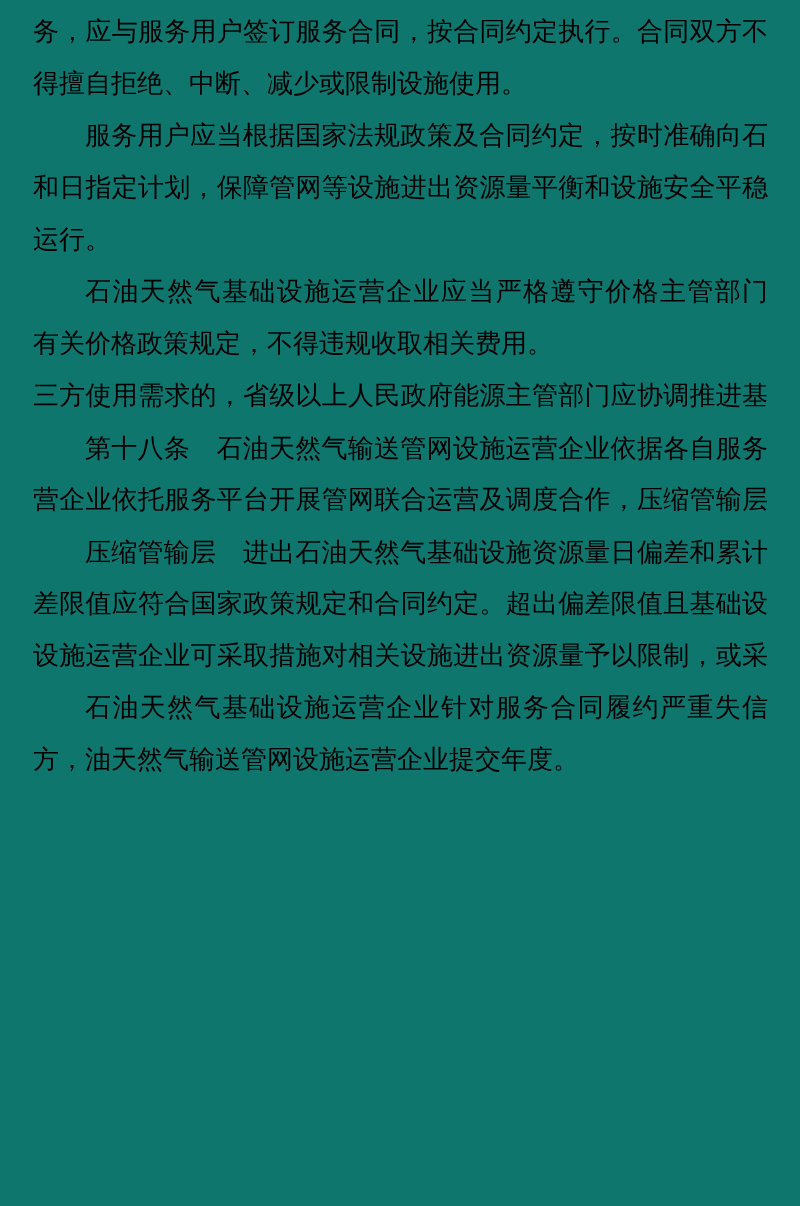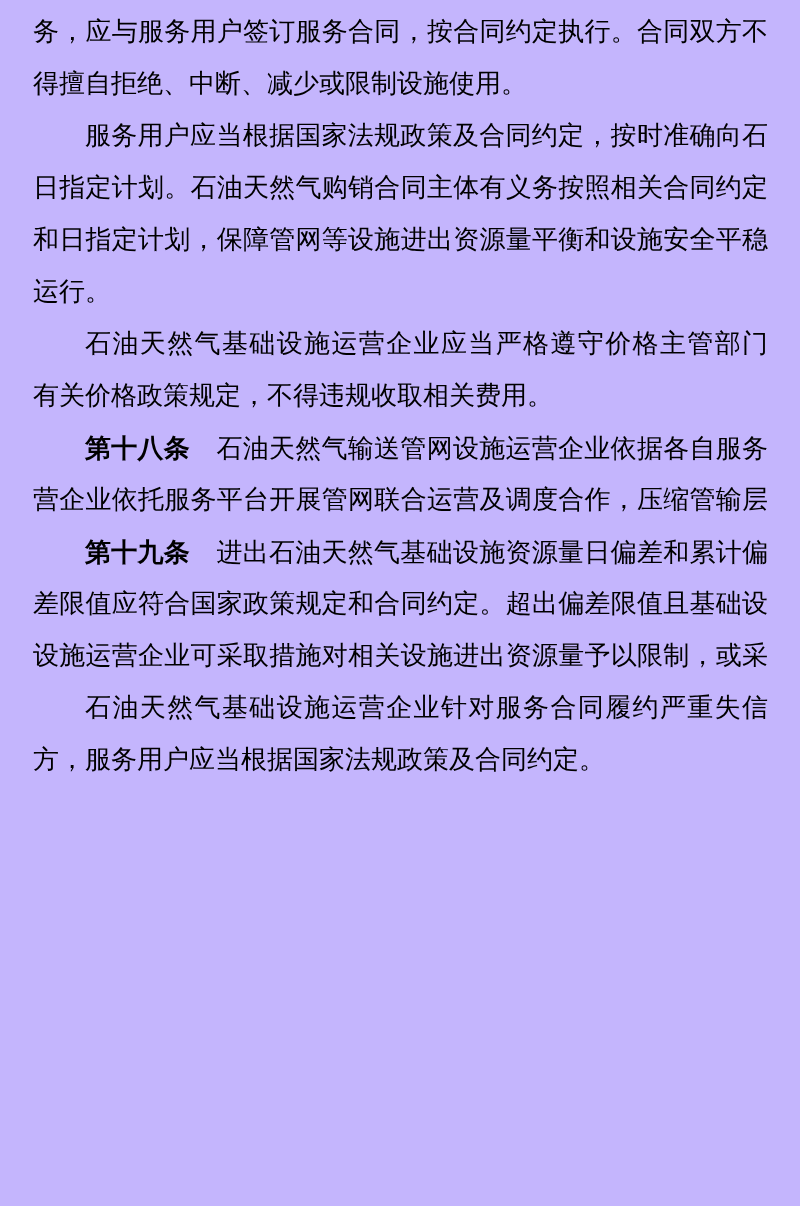--- a/index.html
+++ b/index.html
@@ -10,21 +10,21 @@
   body {
     width: 800px;
     height: 1206px;
     overflow: hidden;
   }
   .doc-page {
     box-sizing: border-box;
     width: 800px;
     height: 1206px;
     padding: 6px 32px 0 33px;
-    background: #c4b5fd;
+    background: #0f766e;
   }
   .doc-body {
     font-family: "Liberation Serif", "DejaVu Serif", serif;
     font-size: 26px;
     color: #000000;
     font-weight: 400;
   }
   .para {
     margin: 0;
     padding: 0;
@@ -38,52 +38,52 @@
     text-align-last: left;
     white-space: normal;
   }
   .line.j {
     text-align-last: justify;
   }
   .line.indent {
     text-indent: 2em;
   }
   .clause-num {
-    font-weight: 700;
+    font-weight: 400;
     font-family: "Liberation Sans", "DejaVu Sans", sans-serif;
   }
 </style>
 </head>
 <body>
 
 <div class="doc-page">
   <div class="doc-body">
       <div class="para">
         <div class="line j">务，应与服务用户签订服务合同，按合同约定执行。合同双方不</div>
         <div class="line">得擅自拒绝、中断、减少或限制设施使用。</div>
       </div>
       <div class="para">
         <div class="line j indent">服务用户应当根据国家法规政策及合同约定，按时准确向石</div>
-        <div class="line j">日指定计划。石油天然气购销合同主体有义务按照相关合同约定</div>
         <div class="line j">和日指定计划，保障管网等设施进出资源量平衡和设施安全平稳</div>
         <div class="line">运行。</div>
       </div>
       <div class="para">
         <div class="line j indent">石油天然气基础设施运营企业应当严格遵守价格主管部门</div>
         <div class="line">有关价格政策规定，不得违规收取相关费用。</div>
       </div>
       <div class="para">
+        <div class="line j">三方使用需求的，省级以上人民政府能源主管部门应协调推进基</div>
       </div>
       <div class="para">
         <div class="line j indent"><span class="clause-num">第十八条</span>　石油天然气输送管网设施运营企业依据各自服务</div>
         <div class="line j">营企业依托服务平台开展管网联合运营及调度合作，压缩管输层</div>
       </div>
       <div class="para">
-        <div class="line j indent"><span class="clause-num">第十九条</span>　进出石油天然气基础设施资源量日偏差和累计偏</div>
+        <div class="line j indent"><span class="clause-num">压缩管输层</span>　进出石油天然气基础设施资源量日偏差和累计偏</div>
         <div class="line j">差限值应符合国家政策规定和合同约定。超出偏差限值且基础设</div>
         <div class="line j">设施运营企业可采取措施对相关设施进出资源量予以限制，或采</div>
       </div>
       <div class="para">
         <div class="line j indent">石油天然气基础设施运营企业针对服务合同履约严重失信</div>
-        <div class="line">方，服务用户应当根据国家法规政策及合同约定。</div>
+        <div class="line">方，油天然气输送管网设施运营企业提交年度。</div>
       </div>
     </div>
 </div>
 
 </body></html>

